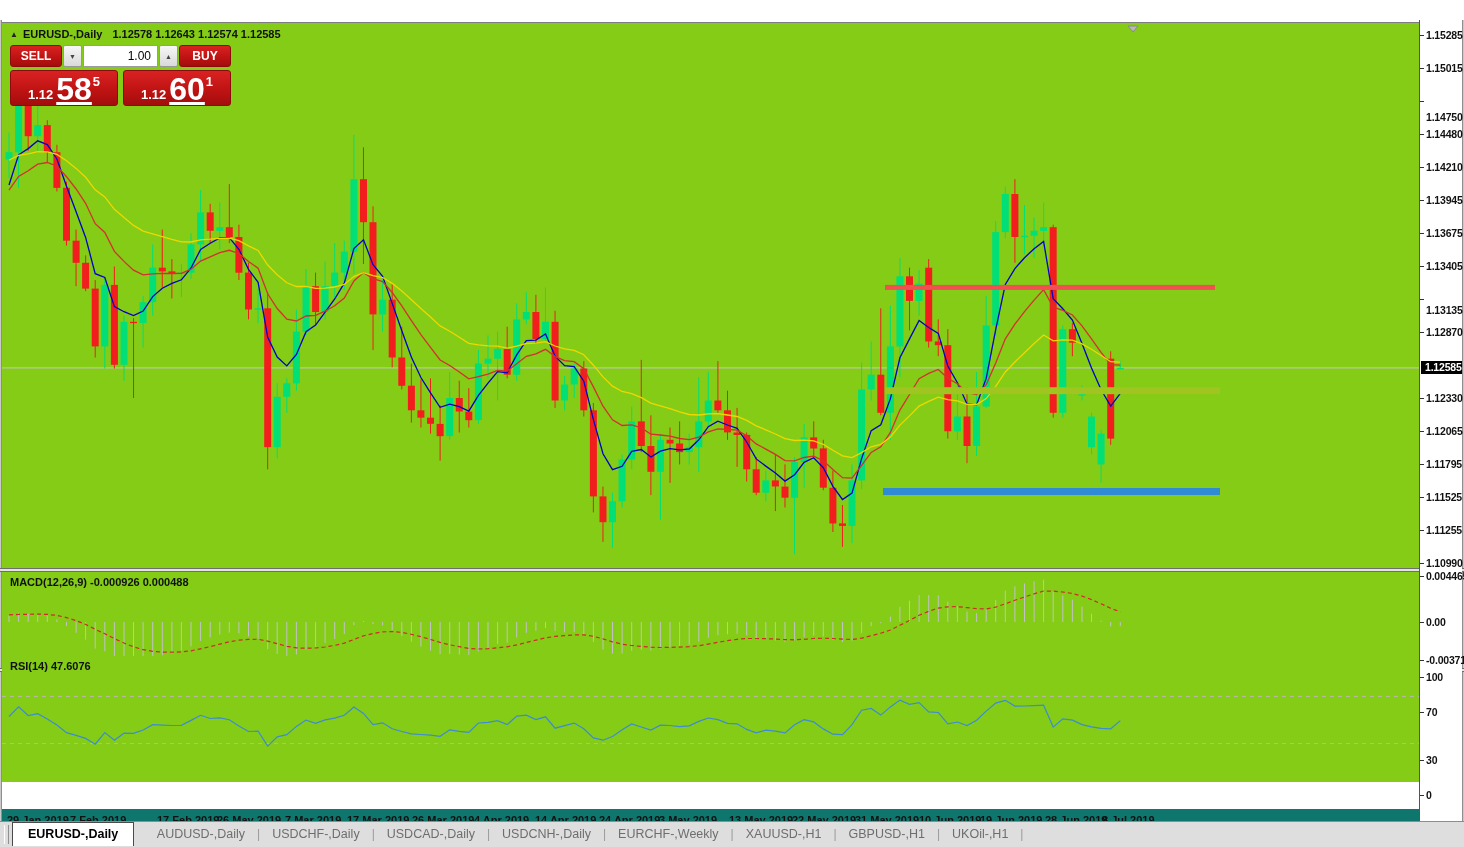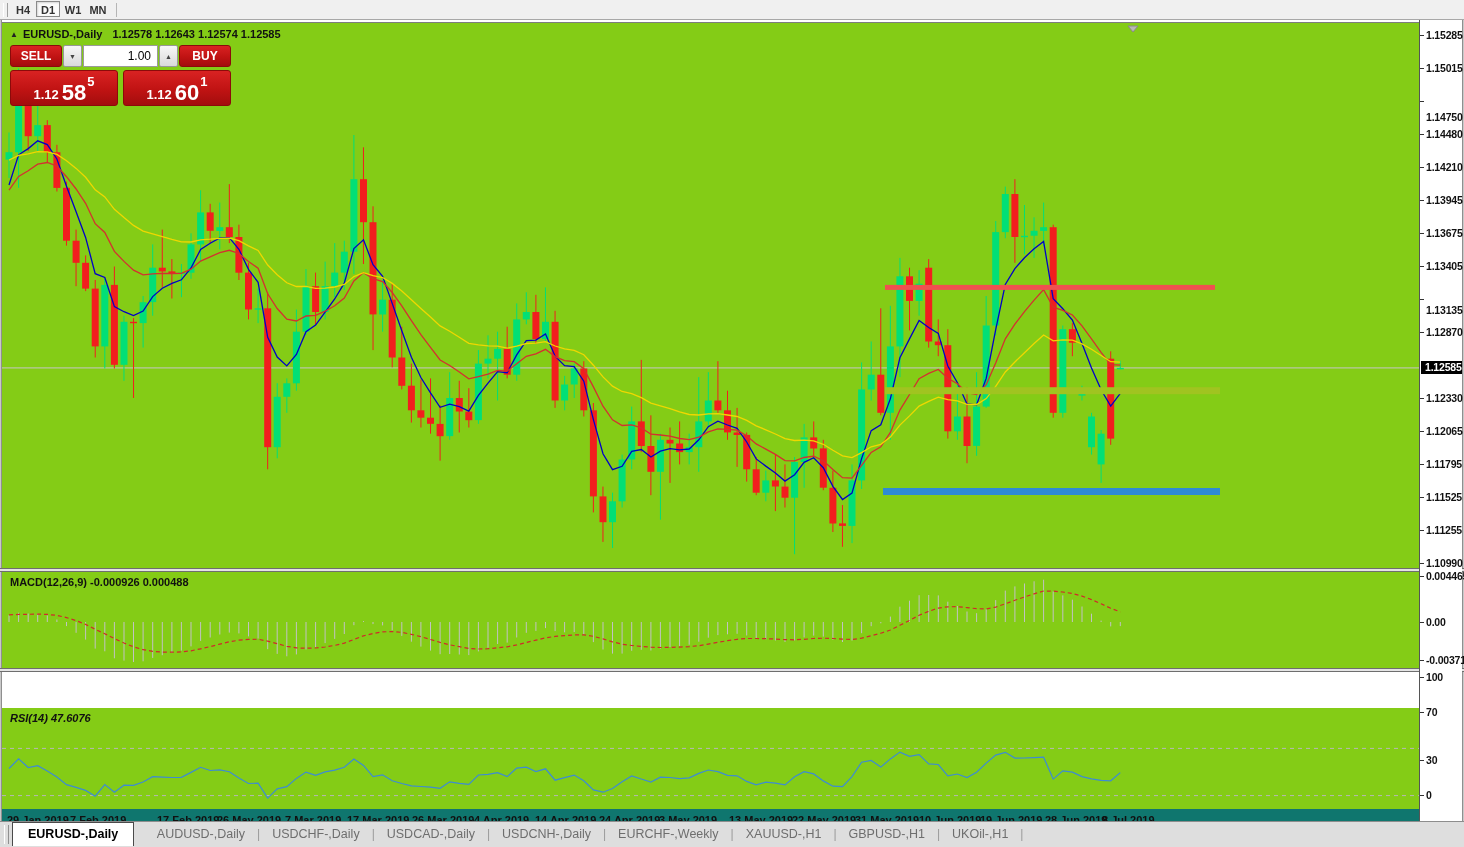--- a/index.html
+++ b/index.html
@@ -15,21 +15,21 @@
   .tb-sep{display:inline-block;width:1px;height:14px;background:#b5b5b5;margin:3px 4px 0 6px;vertical-align:top;}
   .tb-grip{display:inline-block;width:3px;height:14px;margin:3px 2px 0 3px;vertical-align:top;
            border-left:1px solid #ffffff;border-right:1px solid #9f9f9f;}
   
   #left-edge{position:absolute;left:0;top:20px;width:2px;height:827px;background:#c9c9c9;border-right:1px solid #8f8f8f;box-sizing:border-box;}
   #right-edge{position:absolute;right:0;top:20px;width:2px;height:827px;background:#c9c9c9;border-left:1px solid #8f8f8f;box-sizing:border-box;}
   
   .pane{position:absolute;left:2px;width:1417px;background:#84cc16;overflow:hidden;}
   #main-pane{top:22px;height:546px;border-top:1px solid #7d7d7d;box-sizing:border-box;}
   #macd-pane{top:572px;height:96px;}
-  #rsi-pane{top:708px;height:126px;font-style:italic;}
+  #rsi-pane{top:656px;height:126px;}
   .divider{position:absolute;left:0;width:1464px;height:4px;background:#e4e4e4;
            border-top:1px solid #6e6e6e;border-bottom:1px solid #6e6e6e;box-sizing:border-box;}
   #div1{top:568px;} #div2{top:668px;}
   .pane svg{position:absolute;left:0;top:0;}
   .pane-label{position:absolute;left:8px;top:4px;font-size:11px;font-weight:700;color:#111;white-space:pre;}
   #chart-title{position:absolute;left:8px;top:5px;font-size:11px;font-weight:700;color:#111;}
   #chart-title .tri{font-size:8px;margin-right:5px;position:relative;top:-1px;color:#222;}
   #chart-title .ohlc{margin-left:10px;}
   
   #trade-panel{position:absolute;left:8px;top:22px;width:221px;}
@@ -40,21 +40,21 @@
   .tp-spin{flex:0 0 17px;margin:0 1px;border:1px solid #979797;border-radius:2px;
            background:linear-gradient(180deg,#f7f7f7,#d9d9d9);font-size:7px;color:#444;
            display:flex;align-items:center;justify-content:center;cursor:pointer;}
   .tp-vol{flex:1;border:1px solid #9a9a9a;background:#fff;font-size:12px;color:#000;
           display:flex;align-items:center;justify-content:flex-end;padding-right:6px;}
   .tp-row2{display:flex;margin-top:3px;gap:5px;height:36px;}
   .tp-price{flex:1;border:1px solid #8c0a0a;border-radius:3px;color:#fff;
             background:linear-gradient(180deg,#d92222 0%,#c01313 55%,#a30d0d 100%);
             display:flex;align-items:flex-end;justify-content:center;padding-bottom:3px;cursor:pointer;}
   .tp-small{font-size:13px;font-weight:700;margin-right:3px;line-height:1.1;}
-  .tp-big{font-size:22px;font-weight:700;line-height:0.82;}
+  .tp-big{font-size:32px;font-weight:700;line-height:0.82;text-decoration:underline;}
   .tp-sup{font-size:13px;font-weight:700;align-self:flex-start;margin-top:3px;margin-left:1px;}
   
   #price-axis{position:absolute;left:1419px;top:20px;width:43px;height:801px;background:#fff;
               border-left:1px solid #555;box-sizing:border-box;}
   .ax-label{position:absolute;left:6px;height:13px;line-height:13px;font-size:10.5px;font-weight:700;
             color:#111;letter-spacing:-0.2px;white-space:nowrap;}
   .ax-tick{position:absolute;left:0;width:4px;height:1px;background:#333;}
   #cur-badge{position:absolute;left:1px;width:41px;height:13px;line-height:13px;background:#000;color:#fff;
              font-size:10.5px;font-weight:700;letter-spacing:-0.2px;text-align:left;padding-left:4px;box-sizing:border-box;}
   
@@ -68,21 +68,20 @@
   .tab-active{position:absolute;top:0px;height:24px;line-height:22px;background:#fff;border:1px solid #4a4a4a;border-bottom:none;
               padding:0 15px;font-size:12.5px;font-weight:700;color:#000;box-sizing:border-box;}
   .tab-item{display:inline-block;line-height:25px;font-size:12.5px;color:#6e6e6e;padding:0 12px;cursor:pointer;}
   .tab-sep{display:inline-block;color:#9a9a9a;font-size:12px;}
 </style>
 </head>
 <body>
 
 <div id="app">
 
-  <div id="toolbar"><span class="tb-grip"></span><span class="tf-btn">H4</span><span class="tf-btn active">D1</span><span class="tf-btn">W1</span><span class="tf-btn">MN</span><span class="tb-sep"></span></div>
 
   <div id="left-edge"></div>
   <div id="right-edge"></div>
 
   <div id="main-pane" class="pane">
     <div id="main-svg-holder">
         <svg width="1417" height="546" xmlns="http://www.w3.org/2000/svg">
           <line x1="0" y1="344.9208381839351" x2="1417" y2="344.9208381839351" stroke="#c6c6c6" stroke-width="1"></line>
           <line x1="7" y1="109.5" x2="7" y2="155.0" stroke="#02DF76" stroke-width="1"></line>
           <rect x="3.5" y="129.2" width="7" height="7.4" fill="#02DF76"></rect>

